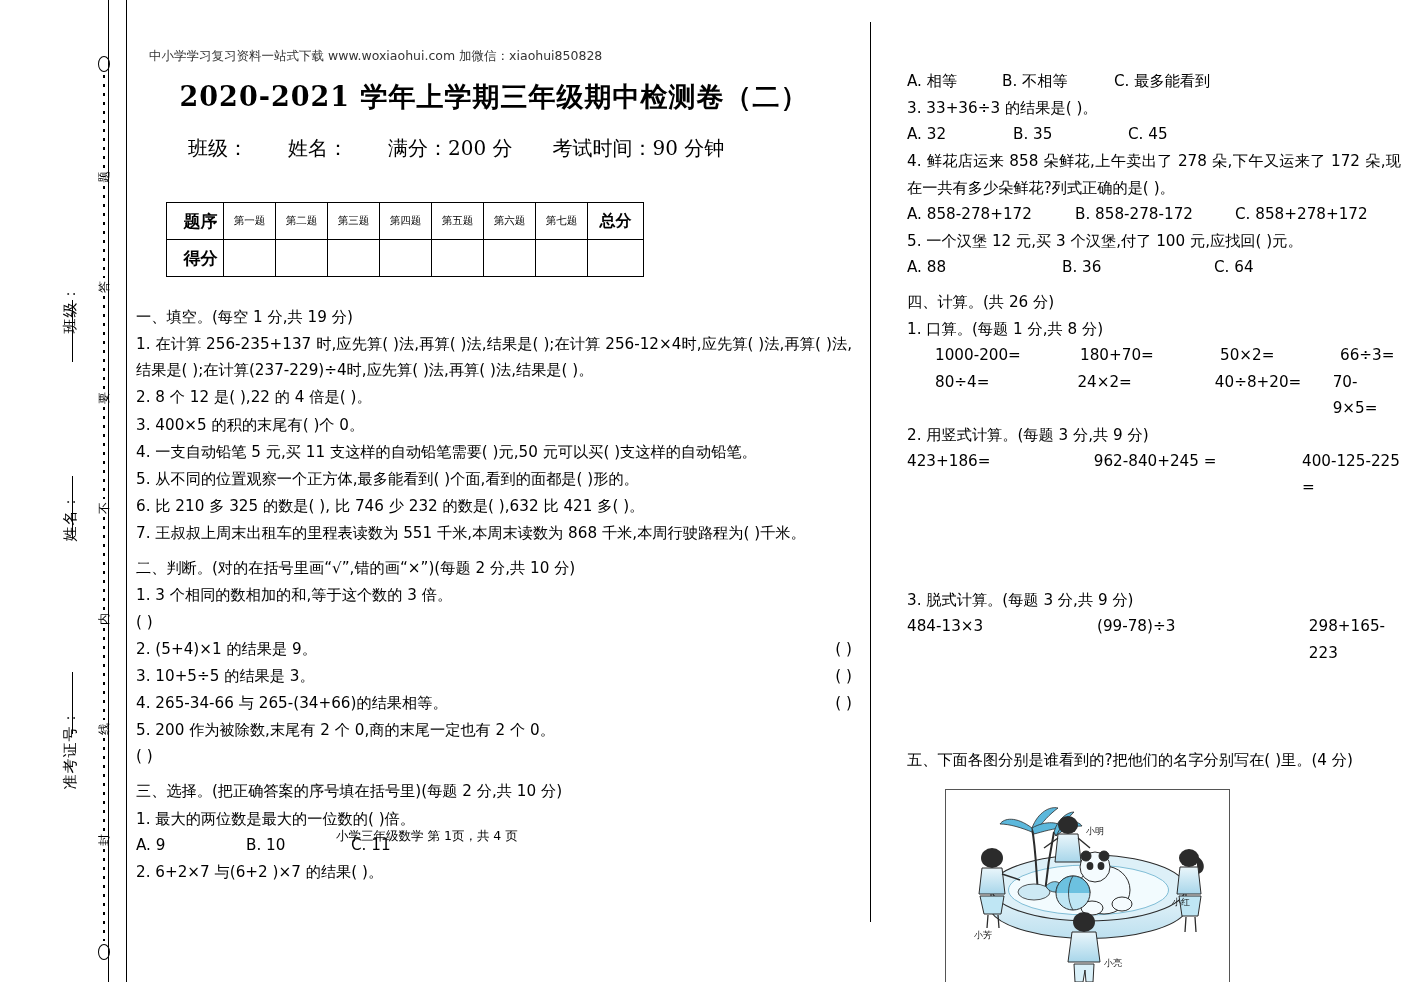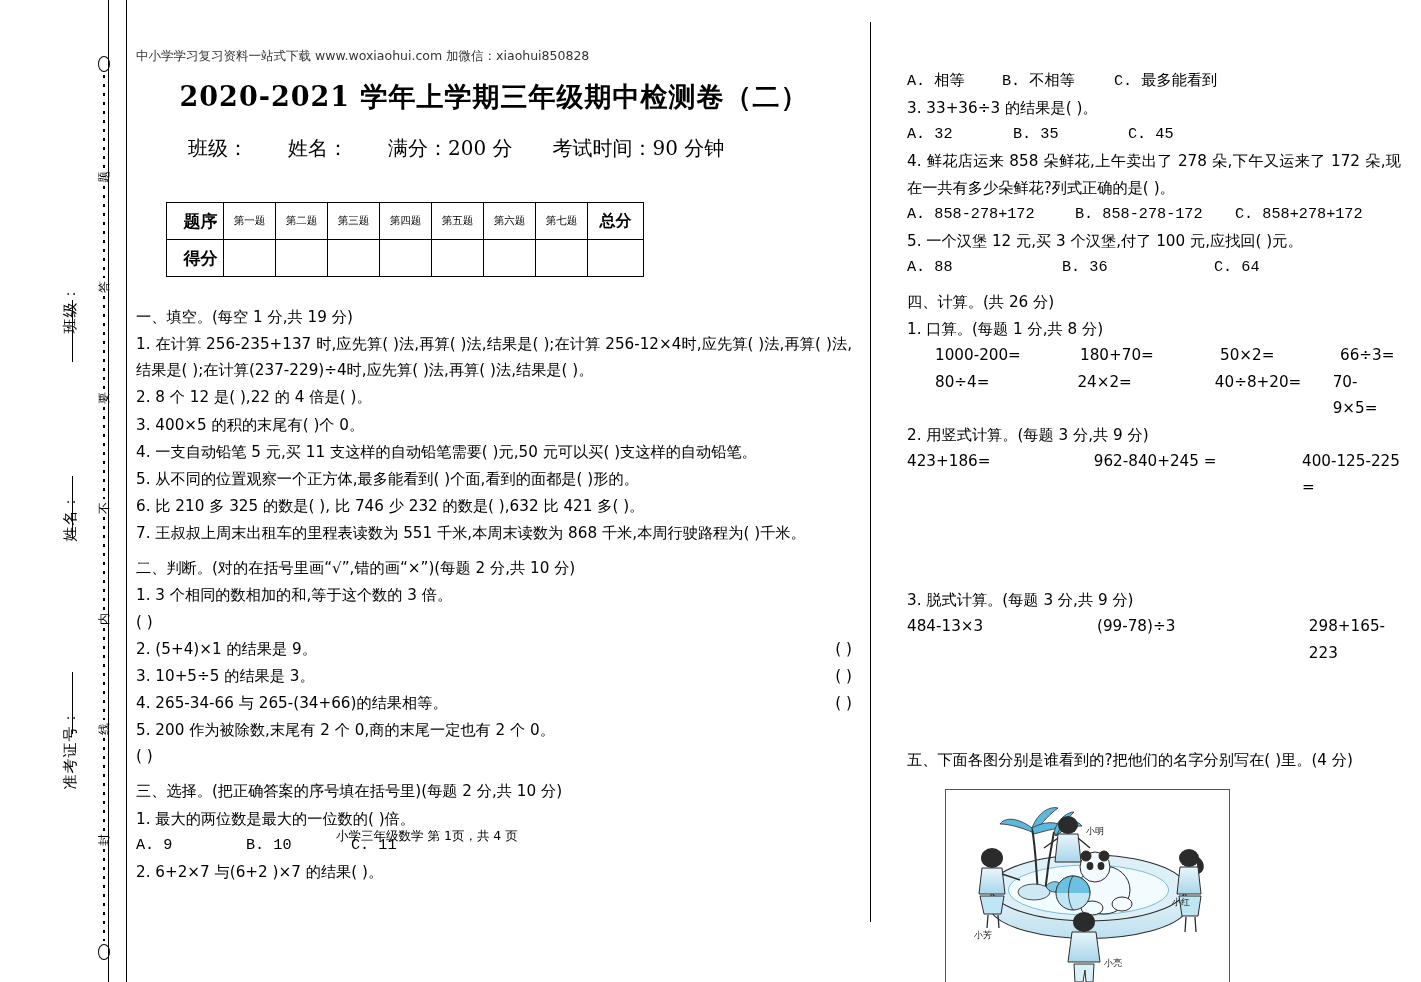--- a/index.html
+++ b/index.html
@@ -80,20 +80,21 @@
 
   .pad-left  { padding:0 18px 0 10px; }
   .pad-right { padding:0 20px 0 36px; }
 
   .watermark {
     font-size:12.5px;
     font-family:"DejaVu Sans",sans-serif;
     color:#333;
     margin-top:48px;
     white-space:nowrap;
+    margin-left:13px;
   }
 
   .paper-title {
     text-align:center;
     font-size:27px;
     font-weight:bold;
     font-family:"DejaVu Serif",serif;
     letter-spacing:1px;
     margin:14px 0 0 0;
     white-space:nowrap;
@@ -145,21 +146,21 @@
     margin:0;
     text-align:justify;
   }
   .sec-head { margin-top:9px; }
   .qitem { margin-top:1px; }
 
   .tf-line { display:flex; justify-content:space-between; }
   .tf-line .blank { white-space:nowrap; }
 
   .opt-row { display:flex; }
-  .opt-row > span { display:inline-block;font-family:Liberation Mono, monospace; }
+  .opt-row > span { display:inline-block; }
 
   .three-col { display:flex;gap:41px; }
   .three-col > span { display:inline-block; }
 
   
   .mm-grid { display:flex;margin-left:28px; }
   .mm-grid > span { display:inline-block; }
 
   .gap-lg { height:86px; }
   .gap-md { height:72px; }

